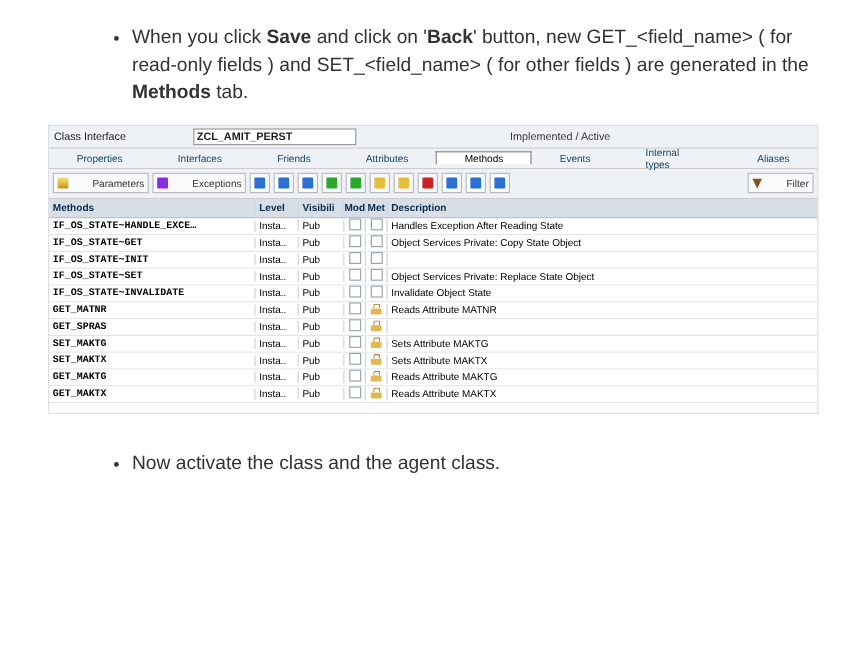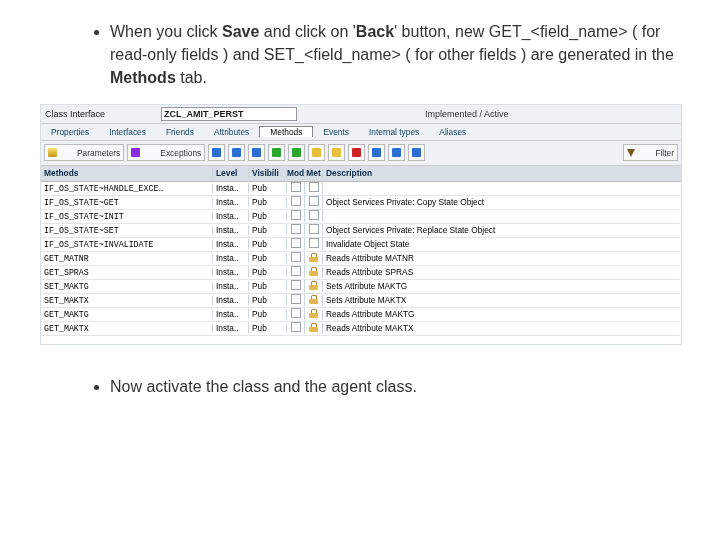--- a/index.html
+++ b/index.html
@@ -5,41 +5,41 @@
   body{margin:0;padding:20px 20px 20px 40px;font-family:Arial,Helvetica,sans-serif;font-size:16px;color:#333;background:#fff;width:720px;box-sizing:border-box;}
   .bullet{margin:0 0 14px 30px;}
   .bullet li{line-height:1.45;margin-bottom:0;}
   .bullet b{font-weight:700;}
   .sap-box{margin-left:0;width:640px;border:1px solid #d8dfe6;font-family:Arial,Helvetica,sans-serif;font-size:9px;color:#1a1a1a;background:#f0f4f8;}
   .hdr{display:flex;align-items:center;padding:2px 4px;border-bottom:1px solid #ccc;background:#eef1f5;height:14px;gap:48px;}
   .hdr-label{padding-right:8px;white-space:nowrap;}
   .hdr-field{display:inline-block;width:130px;border:1px solid #999;background:#fff;font-weight:bold;padding:0 2px;height:12px;line-height:12px;}
   .hdr-status{margin-left:80px;color:#333;}
   .tabs{display:flex;align-items:center;border-bottom:1px solid #ccc;background:#eef1f5;height:16px;}
-  .tab{padding:0 10px;font-size:8.4px;color:#15466c;cursor:default;}
+  .tab{padding:0 23px;font-size:8.4px;color:#15466c;cursor:default;}
   .tab.active{background:#fff;border-top:1px solid #888;border-left:1px solid #888;border-right:1px solid #888;color:#000;}
   .toolbar{display:flex;align-items:center;gap:3px;padding:2px 3px;border-bottom:1px solid #ccc;background:#eef1f5;height:20px;}
   .toolbar .btn{display:flex;align-items:center;gap:20px;height:15px;padding:0 3px;border:1px solid #bbb;background:#f8fafc;font-size:8.4px;color:#333;}
   .ico{display:inline-block;width:9px;height:9px;}
   .ico-params{background:linear-gradient(#f8e17a,#c79712);border-radius:1px;}
   .ico-excep{background:#8a2be2;border-radius:1px;}
   .ico-blue{background:#2a6fd1;border-radius:1px;}
   .ico-green{background:#2ba72b;border-radius:1px;}
   .ico-folder{background:#e7be39;border-radius:1px;}
   .ico-red{background:#c22;border-radius:1px;}
   .ico-filter{width:0;height:0;border-left:4px solid transparent;border-right:4px solid transparent;border-top:8px solid #7a5a1a;}
   .toolbar .spacer{flex:1;}
   .grid-head{display:flex;align-items:center;background:#d7dee6;border-bottom:1px solid #bbb;height:15px;font-size:8.4px;font-weight:bold;color:#0b2b4a;}
   .col-m{width:172px;padding:0 3px;box-sizing:border-box;border-right:1px solid #cdd5de;}
   .col-l{width:36px;text-align:left;padding:0 3px;box-sizing:border-box;border-right:1px solid #cdd5de;}
   .col-v{width:38px;text-align:left;padding:0 3px;box-sizing:border-box;border-right:1px solid #cdd5de;}
   .col-flag{width:18px;text-align:center;box-sizing:border-box;border-right:1px solid #cdd5de;}
   .col-desc{flex:1;padding:0 3px;box-sizing:border-box;}
   .row{display:flex;align-items:center;background:#fff;border-bottom:1px solid #e2e6eb;height:13px;font-size:8.3px;}
-  .row .col-m{font-weight:normal;font-family:"Courier New",monospace;font-size:8.3px;color:#000;white-space:nowrap;overflow:hidden;}
+  .row .col-m{font-weight:bold;font-family:"Courier New",monospace;font-size:8.3px;color:#000;white-space:nowrap;overflow:hidden;}
   .row .col-l,.row .col-v{font-family:Arial,sans-serif;color:#000;}
   .cb{display:inline-block;width:8px;height:8px;border:1px solid #9aa5b0;background:#fff;}
   .lock{display:inline-block;width:9px;height:9px;position:relative;}
   .lock::before{content:"";position:absolute;top:0;left:2px;width:4px;height:3px;border:1px solid #b07b24;border-bottom:none;border-radius:2px 2px 0 0;}
   .lock::after{content:"";position:absolute;bottom:0;left:0;width:9px;height:5px;background:#e0b955;border-radius:1px;}
   .col-desc-text{white-space:nowrap;overflow:hidden;color:#000;}
   .blank-rows{height:8px;background:#fff;}
 </style>
 </head>
 <body>
@@ -122,20 +122,21 @@
     <div class="col-flag">Met</div>
     <div class="col-desc">Description</div>
   </div>
   <div id="rows">
       <div class="row">
         <div class="col-m">IF_OS_STATE~HANDLE_EXCE…</div>
         <div class="col-l">Insta..</div>
         <div class="col-v">Pub</div>
         <div class="col-flag"><span class="cb"></span></div>
         <div class="col-flag"><span class="cb"></span></div>
+        <div class="col-desc col-desc-text">Handles Exception After Reading State</div>
       </div>
       <div class="row">
         <div class="col-m">IF_OS_STATE~GET</div>
         <div class="col-l">Insta..</div>
         <div class="col-v">Pub</div>
         <div class="col-flag"><span class="cb"></span></div>
         <div class="col-flag"><span class="cb"></span></div>
         <div class="col-desc col-desc-text">Object Services Private: Copy State Object</div>
       </div>
       <div class="row">
@@ -168,21 +169,20 @@
         <div class="col-flag"><span class="cb"></span></div>
         <div class="col-flag"><span class="lock"></span></div>
         <div class="col-desc col-desc-text">Reads Attribute MATNR</div>
       </div>
       <div class="row">
         <div class="col-m">GET_SPRAS</div>
         <div class="col-l">Insta..</div>
         <div class="col-v">Pub</div>
         <div class="col-flag"><span class="cb"></span></div>
         <div class="col-flag"><span class="lock"></span></div>
-        <div class="col-desc col-desc-text">Reads Attribute SPRAS</div>
       </div>
       <div class="row">
         <div class="col-m">SET_MAKTG</div>
         <div class="col-l">Insta..</div>
         <div class="col-v">Pub</div>
         <div class="col-flag"><span class="cb"></span></div>
         <div class="col-flag"><span class="lock"></span></div>
         <div class="col-desc col-desc-text">Sets Attribute MAKTG</div>
       </div>
       <div class="row">

